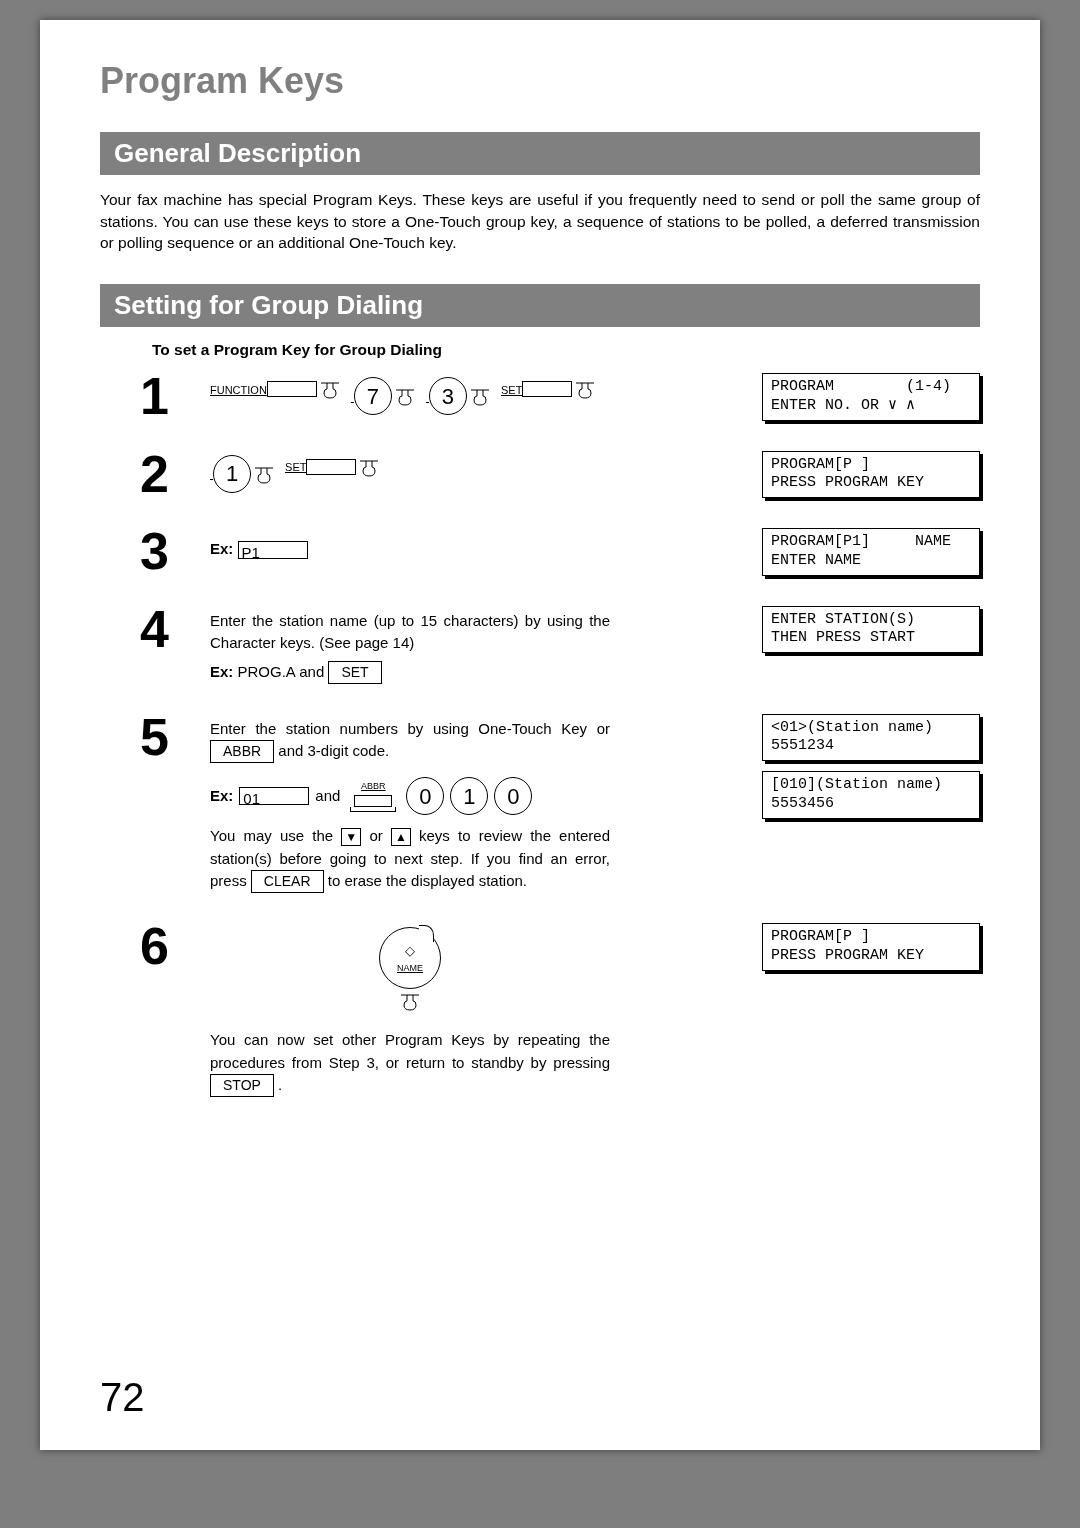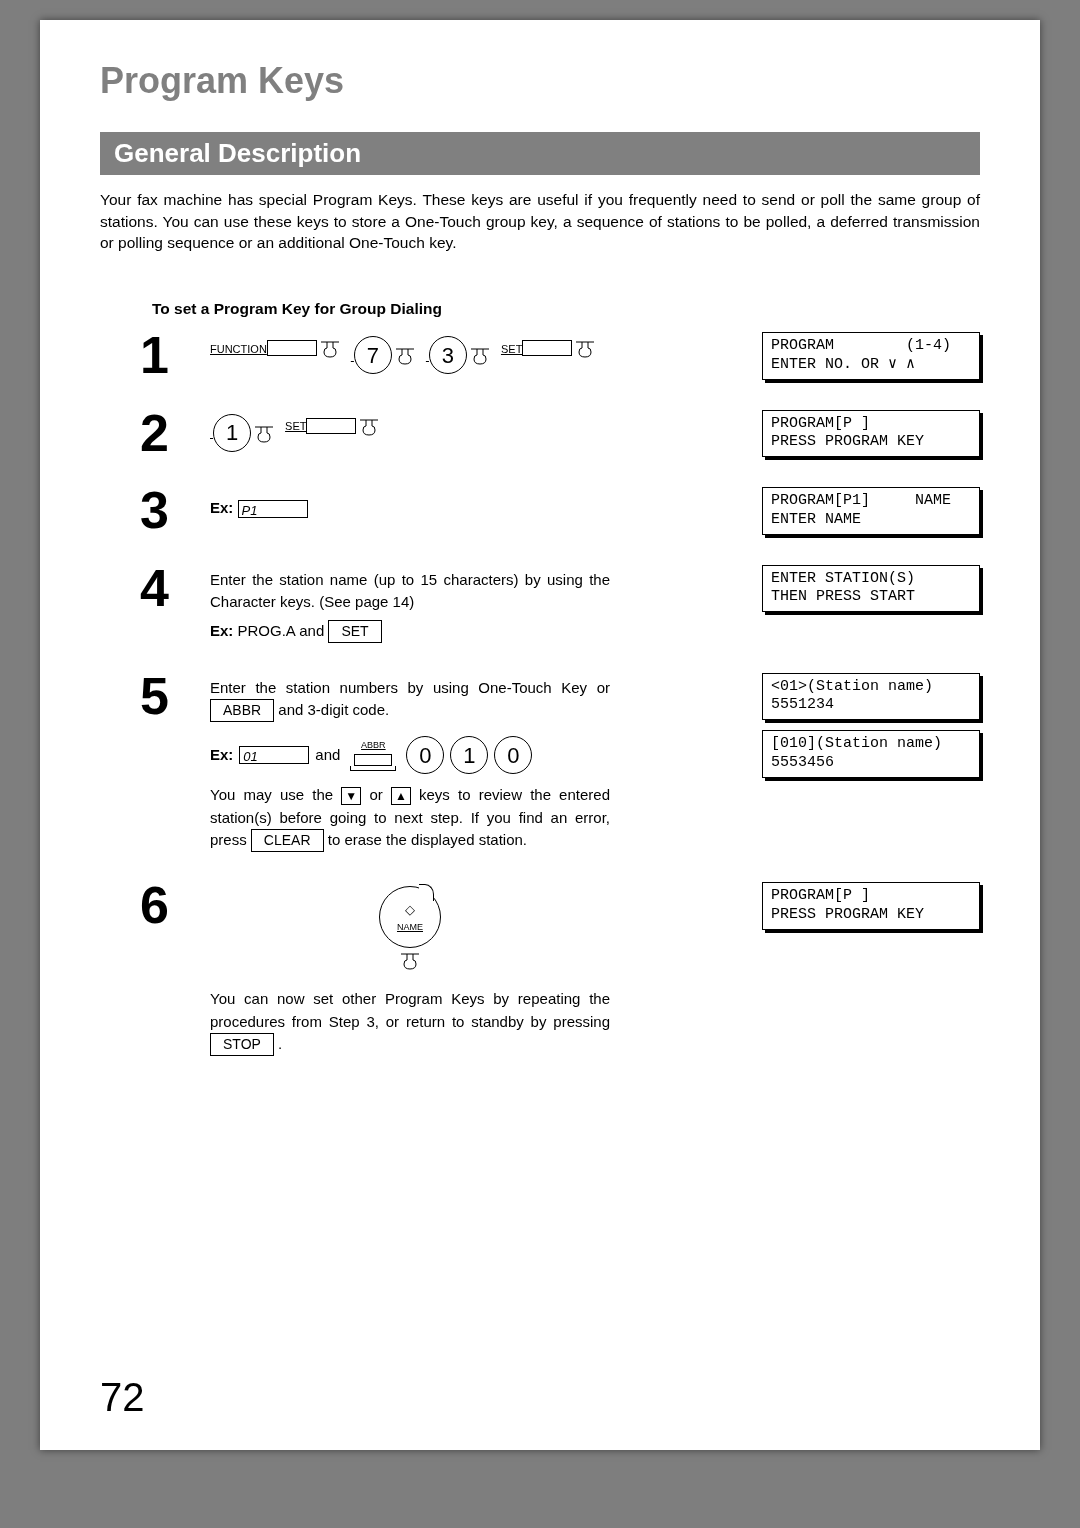--- a/index.html
+++ b/index.html
@@ -30,21 +30,21 @@
     color: #fff;
     font-size: 26px;
     font-weight: bold;
     padding: 6px 14px;
     margin: 20px 0 14px 0;
   }
   .intro {
     font-size: 15.5px;
     line-height: 1.4;
     text-align: justify;
-    margin-bottom: 46px;
+    margin-bottom: 30px;
   }
   .subhead {
     font-weight: bold;
     font-size: 15.5px;
     margin: 8px 0 14px 52px;
   }
   .steps {
     margin-left: 40px;
   }
   .step {
@@ -123,23 +123,22 @@
     padding: 0 12px;
     font-size: 14px;
     vertical-align: baseline;
   }
   .tiny-field {
     display: inline-block;
     border: 1px solid #000;
     width: 62px;
     height: 16px;
     vertical-align: middle;
-    font-size: 13px;
+    font-size: 15px;
     padding: 0 3px;
-    font-style: italic;
   }
   .sq-key {
     display: inline-block;
     border: 1px solid #000;
     width: 18px;
     height: 16px;
     vertical-align: middle;
     text-align: center;
     font-size: 12px;
     line-height: 16px;
@@ -172,20 +171,21 @@
 </head>
 <body>
 
 <div class="page">
 
   <h1 class="title">Program Keys</h1>
 
   <div class="section-bar">General Description</div>
   <div class="intro">Your fax machine has special Program Keys.  These keys are useful if you frequently need to send or poll the same group of stations.  You can use these keys to store a One-Touch group key, a sequence of stations to be polled, a deferred transmission or polling sequence or an additional One-Touch key.</div>
 
+  <div class="section-bar">Setting for Group Dialing</div>
   <div class="subhead">To set a Program Key for Group Dialing</div>
 
   <div class="steps">
 
     <div class="step">
       <div class="step-num">1</div>
       <div class="step-body">
         <div class="key-row">
           <div class="key-wrap">
             <div class="key-label">FUNCTION</div>

